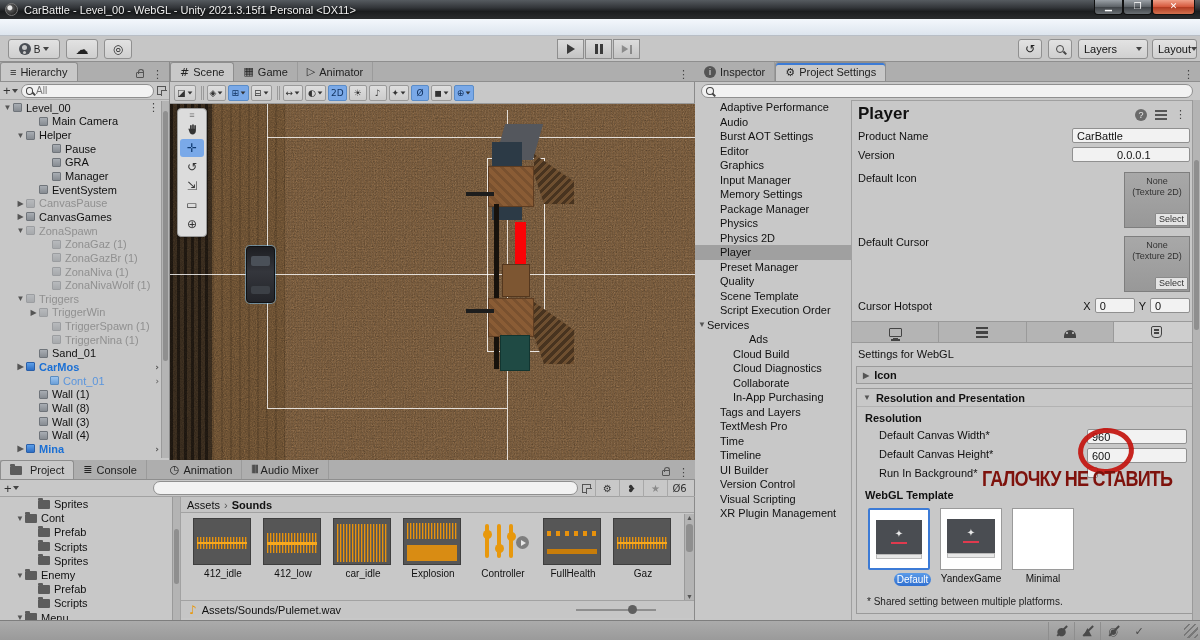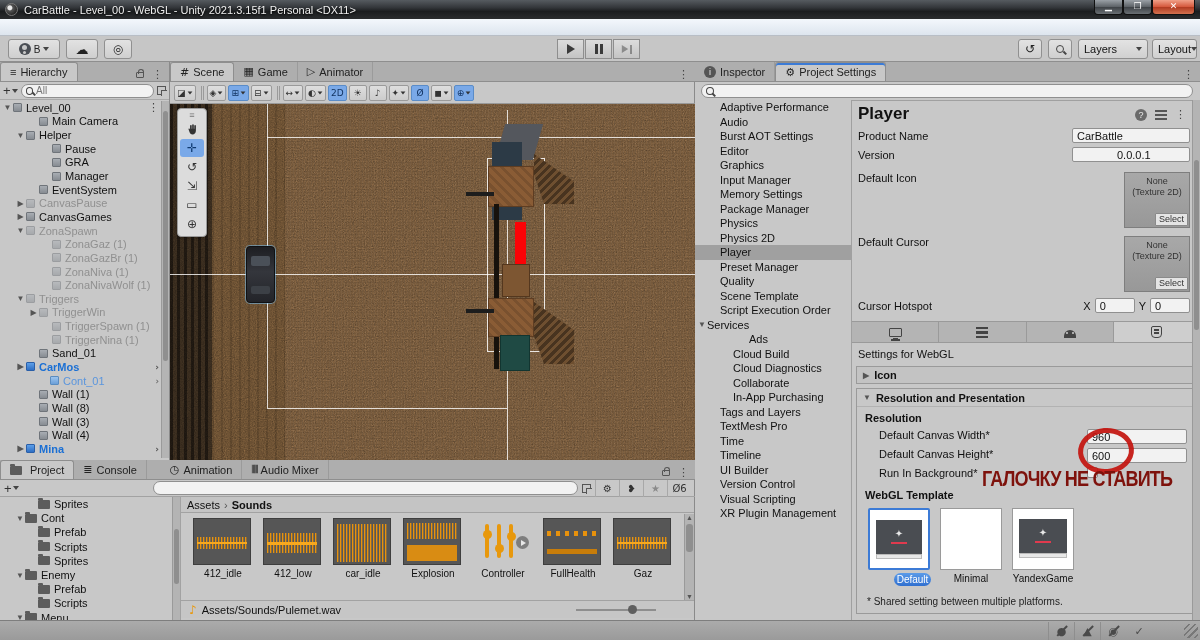--- a/index.html
+++ b/index.html
@@ -795,30 +795,30 @@
       <div class="sectionlabel bold" style="padding-left:8px; padding-top:8px;">WebGL Template</div>
       <div class="tplrow">
 
       <div class="tplcard sel tpldark">
           <div class="tplthumb">
               <div class="inner"></div>
               <div class="bar"></div>
             </div>
           <div class="tpllabel">Default</div>
         </div>
-          <div class="tplcard">
-          <div class="tplthumb"></div>
-          <div class="tpllabel">Minimal</div>
-        </div>
           <div class="tplcard tpldark">
           <div class="tplthumb">
               <div class="inner"></div>
               <div class="bar"></div>
             </div>
           <div class="tpllabel">YandexGame</div>
+        </div>
+          <div class="tplcard">
+          <div class="tplthumb"></div>
+          <div class="tpllabel">Minimal</div>
         </div>
         </div>
       <div class="sharednote">* Shared setting between multiple platforms.</div>
     </div>
 
   </div>
 </div>
 
 <div id="redcircle" style="left:1078px; top:428px; width:56px; height:46px;"></div>
 <div id="redtext" style="left:982px; top:466px;">ГАЛОЧКУ НЕ СТАВИТЬ</div>

